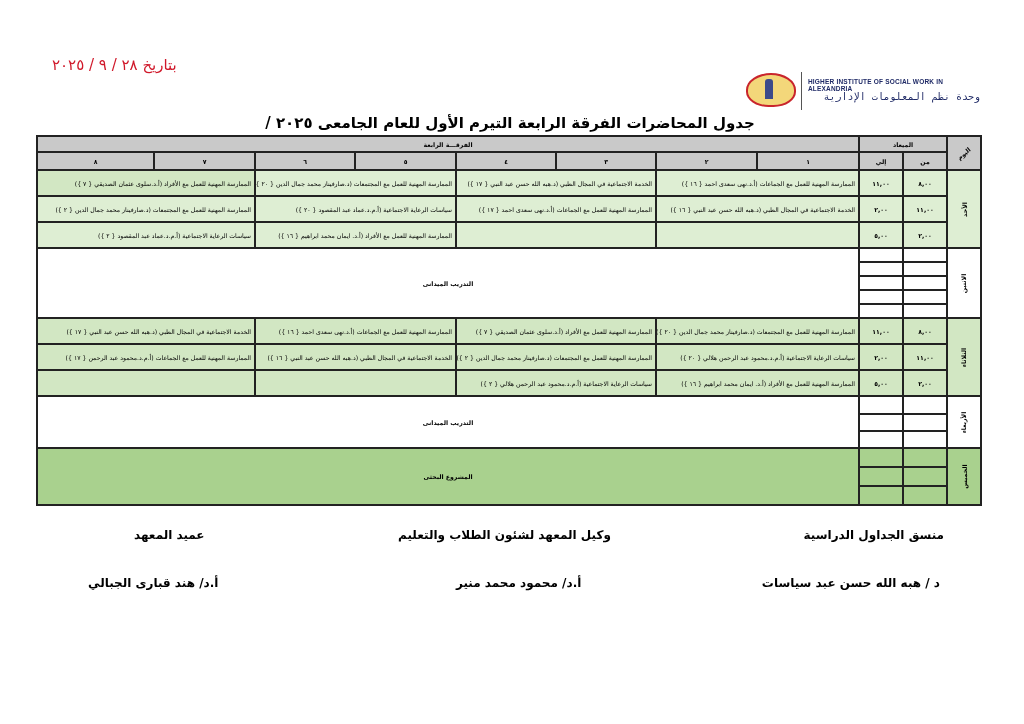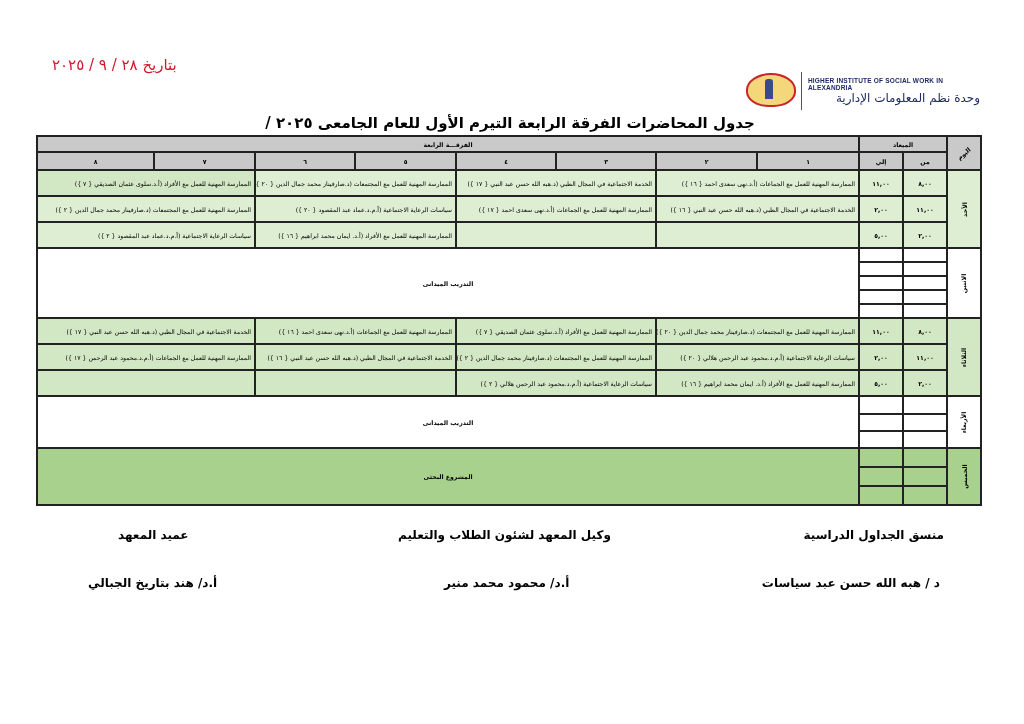--- a/index.html
+++ b/index.html
@@ -7,21 +7,21 @@
   .date { position:absolute; left:52px; top:56px; color:#d0182a; font-size:15px; direction:rtl; font-family:"DejaVu Sans", sans-serif; }
   .logo-wrap { position:absolute; left:740px; top:70px; width:240px; height:42px; display:flex; align-items:center; gap:6px; }
   .logo-emblem { width:58px; height:40px; position:relative; }
   .logo-emblem .shield { position:absolute; left:6px; top:2px; width:46px; height:30px; border-radius:50% 50% 45% 45%; background:#f3d77a; border:2px solid #c9252c; }
   .logo-emblem .pillar { position:absolute; left:25px; top:8px; width:8px; height:20px; background:#3c4a8a; border-radius:3px 3px 0 0; }
   .logo-emblem .cap { position:absolute; left:10px; top:34px; width:38px; height:4px; font-size:4px; color:#555; text-align:center; }
   .logo-divider { width:1px; height:38px; background:#555; }
   .logo-text { display:flex; flex-direction:column; align-items:flex-end; line-height:1.05; }
   .logo-ar1 { color:#c9252c; font-size:11px; font-family:"DejaVu Serif", serif; direction:rtl; }
   .logo-en { color:#1f2a66; font-size:6.5px; font-weight:bold; letter-spacing:0.2px; font-family:"Liberation Sans", sans-serif; }
-  .logo-ar2 { color:#1f2a66; font-size:12px; direction:rtl; }
+  .logo-ar2 { color:#1f2a66; font-size:10px; direction:rtl;font-family:Liberation Mono, monospace; }
   .title { position:absolute; left:260px; top:114px; width:500px; text-align:center; font-size:15px; font-weight:bold; direction:rtl; font-family:"DejaVu Sans", sans-serif; }
 
   table.sched { position:absolute; left:36px; top:135px; width:944px; border-collapse:collapse; direction:rtl; table-layout:fixed; }
   table.sched td { border:2px solid #222; padding:0; text-align:center; vertical-align:middle; font-size:6.2px; font-family:"DejaVu Sans", sans-serif; overflow:hidden; white-space:nowrap; }
   .hdr { background:#c9c9c9; font-weight:bold; }
   .grade { font-size:13px; height:14px; }
   .colnum { font-size:10px; height:16px; }
   .green { background:#deeed3; }
   .green2 { background:#d2e7c3; }
   .darkgreen { background:#a9d18e; }
@@ -194,17 +194,17 @@
       </tr>
   <tr style="height:19px">
         <td class="darkgreen thin"></td>
         <td class="darkgreen thin"></td>
       </tr>
 </tbody>
   </table>
 
 <div class="sig" style="right:80px; top:528px;">منسق الجداول الدراسية</div>
 <div class="sig u" style="left:398px; top:528px;">وكيل المعهد لشئون الطلاب والتعليم</div>
-<div class="sig" style="left:118px; top:528px;">عميد المعهد</div>
+<div class="sig" style="left:134px; top:528px;">عميد المعهد</div>
 
 <div class="sig" style="right:84px; top:576px;">د / هبه الله حسن عبد سياسات</div>
-<div class="sig" style="left:444px; top:576px;">أ.د/ محمود محمد منير</div>
-<div class="sig" style="left:88px; top:576px;">أ.د/ هند بتاريخ الجبالي</div>
+<div class="sig" style="left:456px; top:576px;">أ.د/ محمود محمد منير</div>
+<div class="sig" style="left:88px; top:576px;">أ.د/ هند قبارى الجبالي</div>
 
 </body></html>

